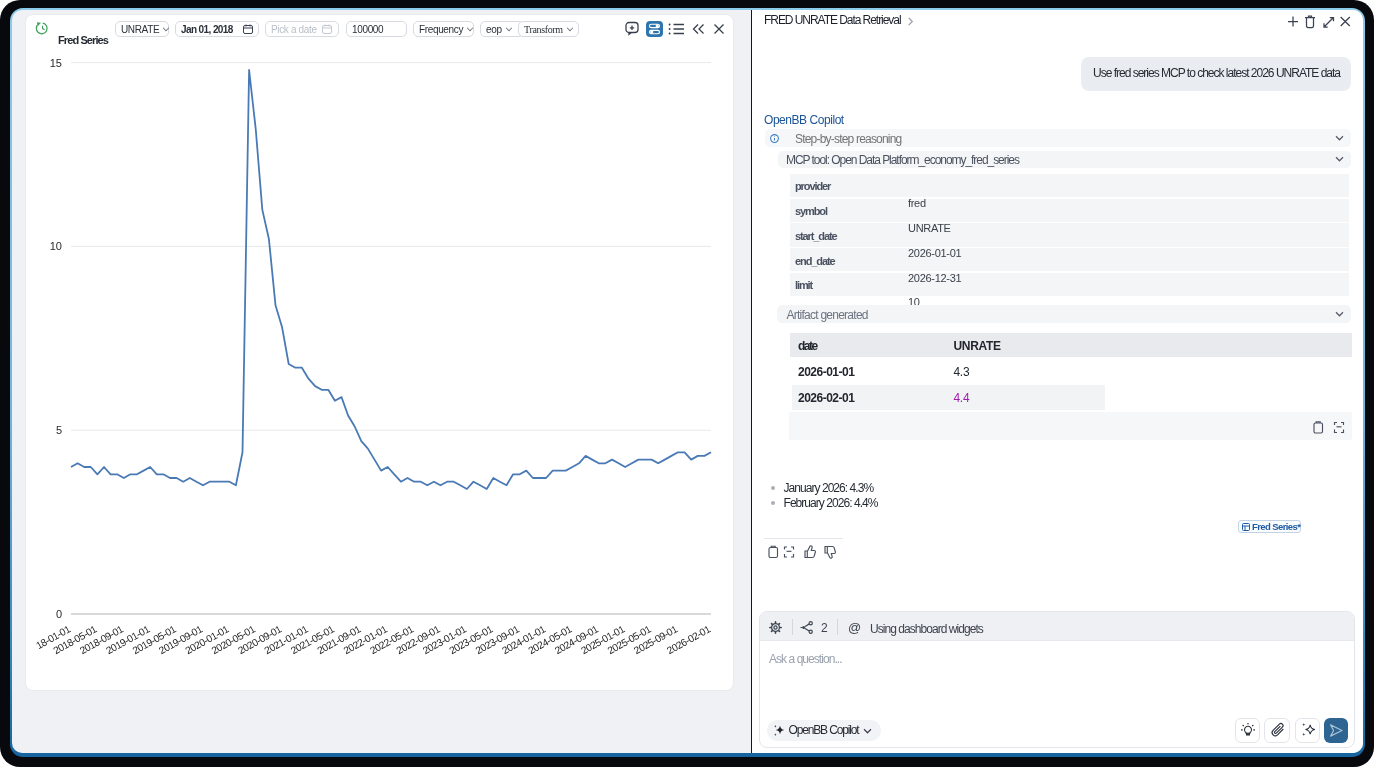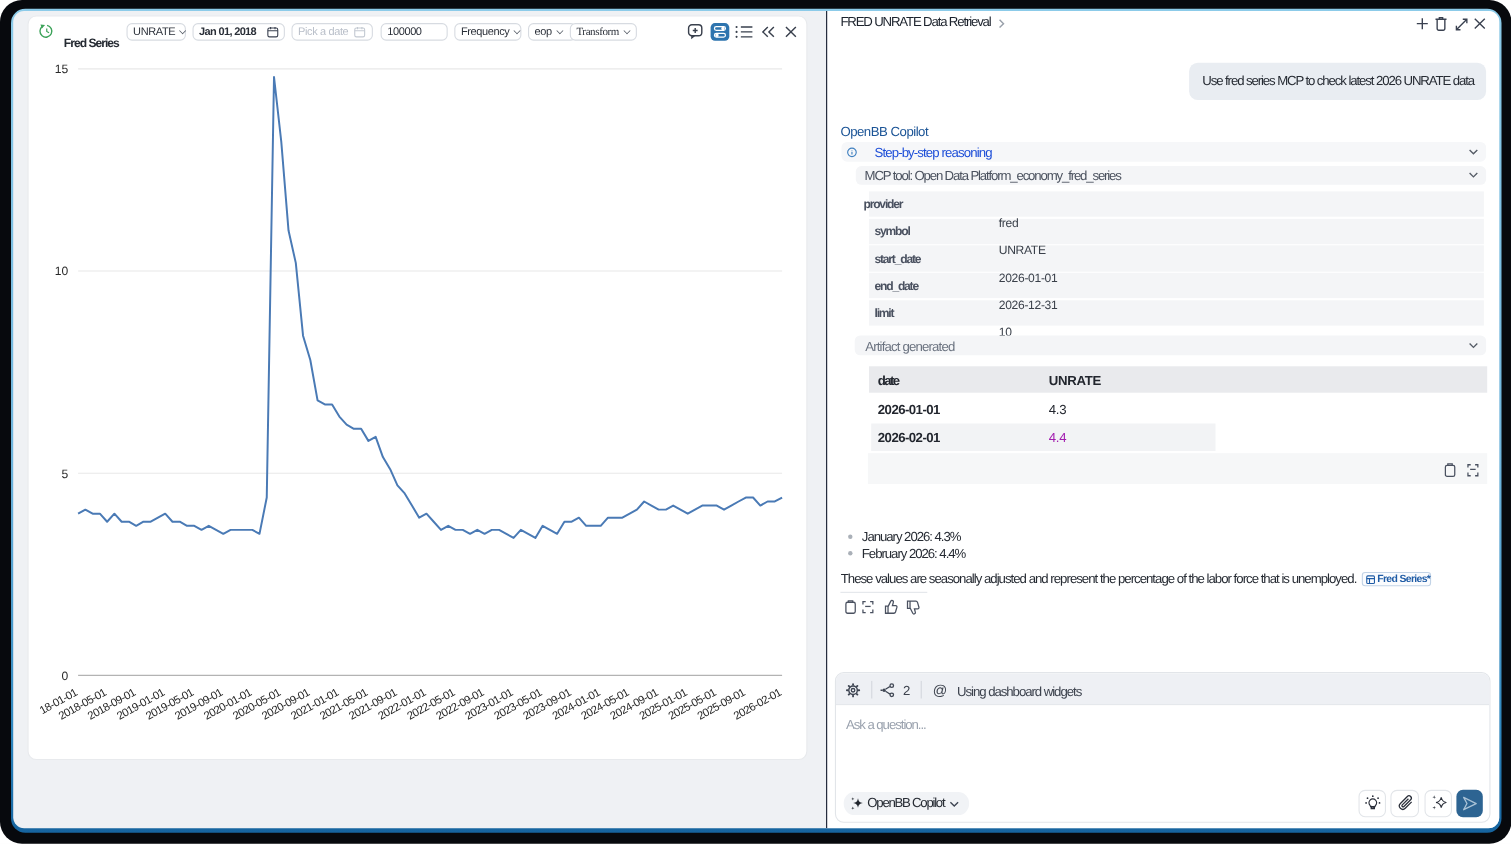--- a/index.html
+++ b/index.html
@@ -136,37 +136,37 @@
   <div class="abs" style="left:329px; top:47px; width:270px; height:34px; background:#e9edf2; border-radius:8px;"></div>
   <div class="t" style="left:341px; top:55.5px; letter-spacing:-1.0px;">Use fred series MCP to check latest 2026 UNRATE data</div>
 
   <div class="t" style="left:12px; top:103px; color:#1b5496; letter-spacing:-0.45px;">OpenBB Copilot</div>
 
   <div class="bar" style="left:12.5px; top:119px; width:586px; height:17.5px; background:#f6f7f9;"></div>
   <svg class="ic" style="left:18px; top:123.5px;" width="9" height="9" viewBox="0 0 9 9" fill="none" stroke="#4181c0" stroke-width="1.05">
         <circle cx="4.5" cy="4.5" r="3.9"></circle>
         <path d="M 4.5 4 L 4.5 6.5 M 4.5 2.4 L 4.5 2.9"></path>
       </svg>
-  <div class="t" style="left:43px; top:121.5px; color:#1d4ed8; letter-spacing:-0.8px;">Step-by-step reasoning</div>
+  <div class="t" style="left:43px; top:121.5px; color:#737373; letter-spacing:-0.8px;">Step-by-step reasoning</div>
   <svg class="ic" style="left:583px; top:124.5px;" width="9" height="7" viewBox="0 0 9 7" fill="none" stroke="#555c66" stroke-width="1.25">
         <path d="M 1 1.3 L 4.5 4.8 L 8 1.3"></path>
       </svg>
 
   <div class="bar" style="left:26px; top:140.5px; width:573px; height:17.5px;"></div>
   <div class="t" style="left:34px; top:143px; color:#4a515e; letter-spacing:-1.05px;">MCP tool: Open Data Platform_economy_fred_series</div>
   <svg class="ic" style="left:583px; top:146px;" width="9" height="7" viewBox="0 0 9 7" fill="none" stroke="#555c66" stroke-width="1.25">
         <path d="M 1 1.3 L 4.5 4.8 L 8 1.3"></path>
       </svg>
 
   <div class="kvrow" style="top:164px;"></div>
   <div class="kvrow" style="top:188.7px;"></div>
   <div class="kvrow" style="top:213.4px;"></div>
   <div class="kvrow" style="top:238.1px;"></div>
   <div class="kvrow" style="top:262.8px;"></div>
-  <div class="t k" style="left:33px; top:170px;">provider</div>
+  <div class="t k" style="left:43px; top:170px;">provider</div>
   <div class="t v" style="left:156px; top:170px;">fred</div>
   <div class="t k" style="left:43px; top:195px;">symbol</div>
   <div class="t v" style="left:156px; top:195px;">UNRATE</div>
   <div class="t k" style="left:43px; top:220px;">start_date</div>
   <div class="t v" style="left:156px; top:220px;">2026-01-01</div>
   <div class="t k" style="left:43px; top:245px;">end_date</div>
   <div class="t v" style="left:156px; top:245px;">2026-12-31</div>
   <div class="t k" style="left:43px; top:269px;">limit</div>
   <div class="t v" style="left:156px; top:269px;">10</div>
 
@@ -191,21 +191,20 @@
     <g transform="translate(21,1)">
           <path d="M 0.5 3 L 0.5 0.5 L 3 0.5 M 7 0.5 L 9.5 0.5 L 9.5 3 M 9.5 7.5 L 9.5 10.5 L 7 10.5 M 3 10.5 L 0.5 10.5 L 0.5 7.5"></path>
           <path d="M 2.5 4.8 L 7.5 4.8"></path>
         </g>
   </svg>
 
   <div class="abs" style="left:19px; top:475.6px; width:4px; height:4px; border-radius:2px; background:#aab0b8;"></div>
   <div class="t" style="left:31.5px; top:471px;">January 2026: 4.3%</div>
   <div class="abs" style="left:19px; top:490.6px; width:4px; height:4px; border-radius:2px; background:#aab0b8;"></div>
   <div class="t" style="left:31.5px; top:486px;">February 2026: 4.4%</div>
-  <div class="t" style="left:12.3px; top:509px; letter-spacing:-0.9px;">These values are seasonally adjusted and represent the percentage of the labor force that is unemployed.</div>
   <div class="abs" style="left:486px; top:509.7px; width:63px; height:13px; border:1px solid #c2d3e6; border-radius:3px; background:#fbfcfe;"></div>
   <svg class="ic" style="left:489.5px; top:512.5px;" width="8" height="8" viewBox="0 0 8 8" fill="none" stroke="#1f5ca6" stroke-width="1">
         <rect x="0.5" y="0.5" width="7" height="7" rx="1"></rect>
         <path d="M 0.5 3 L 7.5 3 M 3 3 L 3 7.5"></path>
       </svg>
   <div class="t b" style="left:500px; top:511px; font-size:9.5px; letter-spacing:-0.6px; color:#1f5ca6;">Fred Series*</div>
   <div class="abs" style="left:12px; top:527.6px; width:79px; height:1px; background:#e3e6ea;"></div>
   <svg class="ic" style="left:16px; top:535px;" width="80" height="14" viewBox="0 0 80 14" fill="none" stroke="#4a5160" stroke-width="1.15">
     <rect x="1" y="2.5" width="8.5" height="10" rx="1.5"></rect>
         <path d="M 3.2 2.5 L 3.2 1.2 L 7.2 1.2 L 7.2 2.5"></path>

